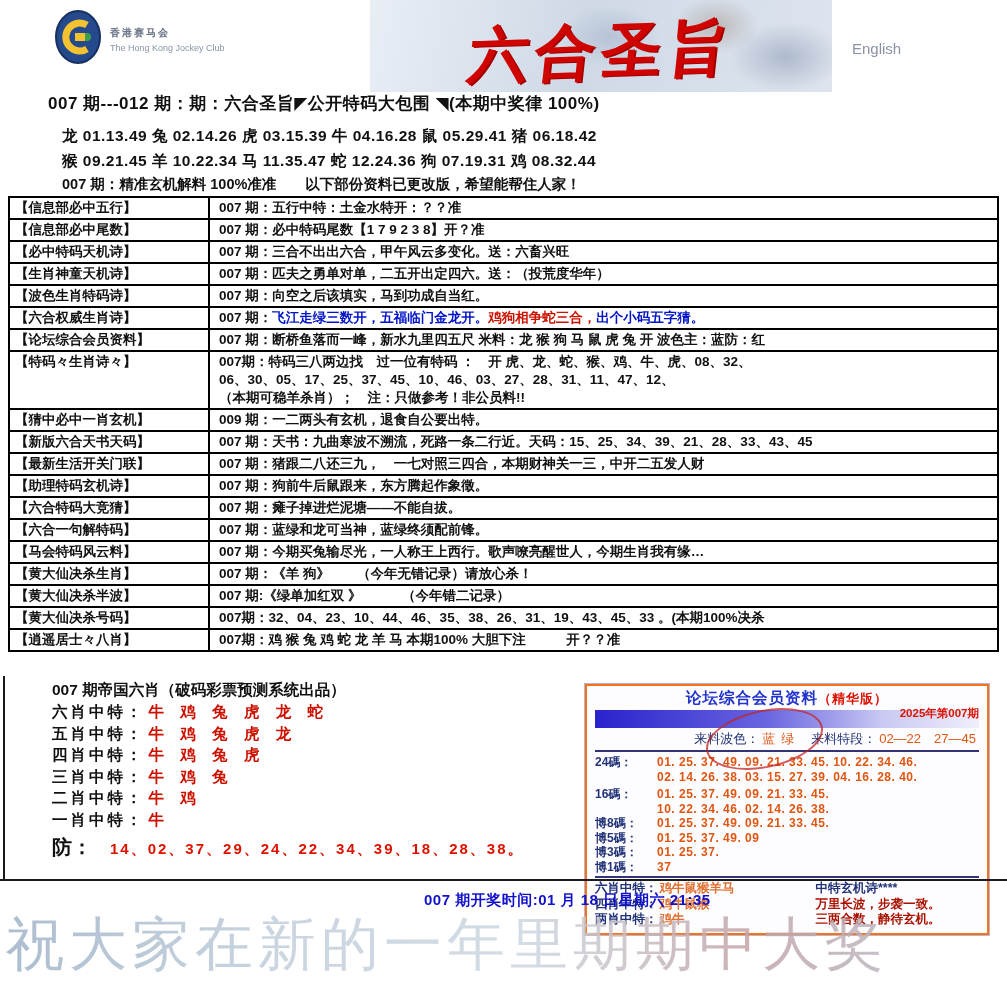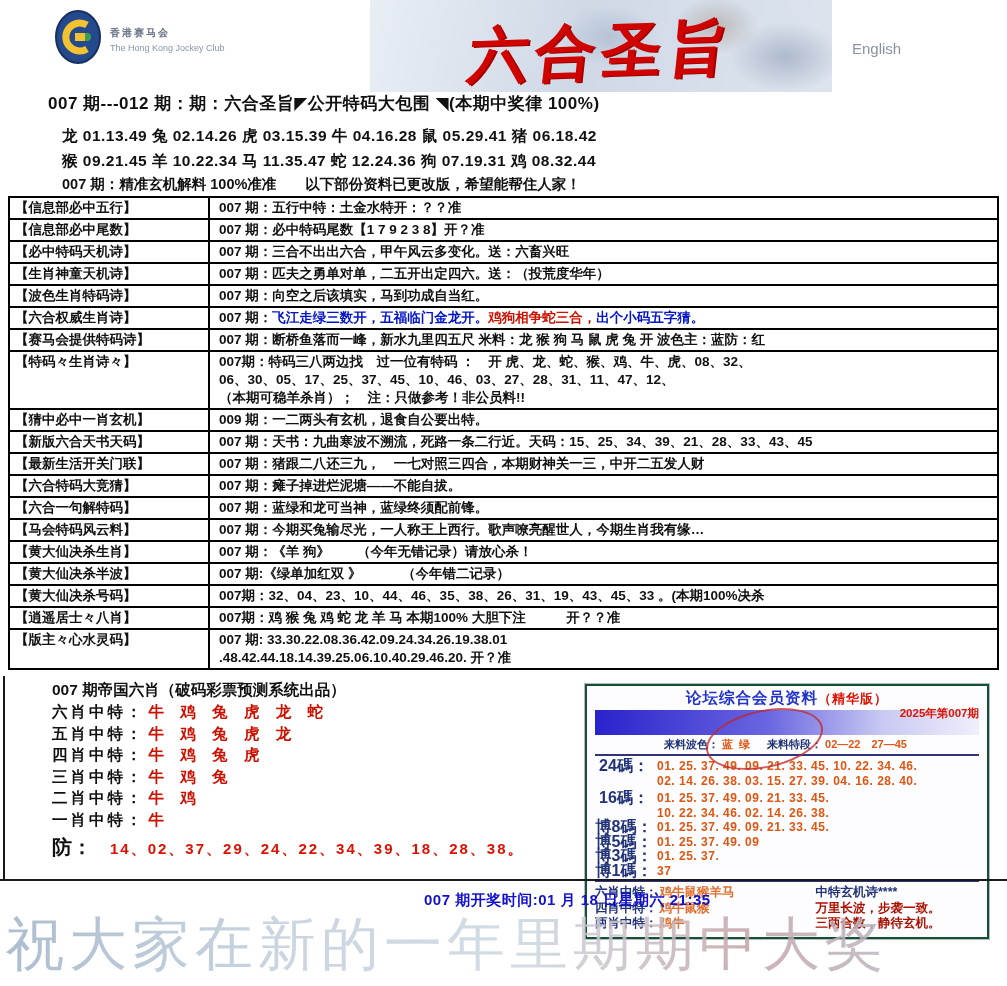--- a/index.html
+++ b/index.html
@@ -47,33 +47,33 @@
   .bl-row{line-height:21.5px;white-space:nowrap;}
   .bl-label{font-size:15.5px;font-weight:bold;letter-spacing:3px;}
   .bl-value{font-size:15.5px;font-weight:bold;color:#cc1100;letter-spacing:6px;margin-left:4px;}
   .bl-main{margin-top:2px;height:50px;}
   .bl-main-label{font-size:18px;font-weight:bold;letter-spacing:5px;vertical-align:18px;}
   .bl-main-code{font-size:46px;font-weight:bold;color:#dd1100;margin-left:66px;font-family:"Liberation Serif",serif;}
   .bl-guard{margin-top:4px;}
   .bl-guard-label{font-size:20px;font-weight:bold;}
   .bl-guard-nums{font-size:15px;font-weight:bold;color:#dd1100;letter-spacing:2px;margin-left:18px;}
   
-  .panel{position:absolute;left:585px;top:684px;width:384px;border:2px solid #14532d;
+  .panel{position:absolute;left:585px;top:684px;width:384px;border:2px solid #f97316;
     box-shadow:0 0 0 1px #b5b5d5;background:#fdfdff;padding:2px 8px 5px;}
   .panel-title{text-align:center;font-size:15.5px;font-weight:bold;color:#2233cc;letter-spacing:1px;}
   .panel-title-suffix{color:#dd1100;font-size:13px;}
-  .panel-bar{position:relative;height:25px;margin:1px 0 2px;
+  .panel-bar{position:relative;height:18px;margin:1px 0 2px;
     background:linear-gradient(90deg,#2a22cc 0%,#6a66e0 45%,#c9c9f2 75%,#efeffc 100%);}
   .panel-issue{position:absolute;right:0;top:-4px;color:#dd1100;font-size:11.5px;font-weight:bold;}
-  .panel-source{font-size:11px;font-weight:bold;color:#223377;text-align:center;}
+  .panel-source{font-size:13px;font-weight:normal;color:#223377;text-align:right;}
   .ps-val{color:#e05510;margin:0 3px;}
   .ps-gap{margin-left:14px;}
   .panel-hr{border-top:2px solid #333377;margin:2px 0 3px;}
   .code-row{display:flex;}
-  .code-label{width:58px;text-align:center;font-size:16px;font-weight:bold;color:#223377;white-space:nowrap;flex:none;line-height:14.5px;}
+  .code-label{width:58px;text-align:left;font-size:12px;font-weight:bold;color:#223377;white-space:nowrap;flex:none;line-height:14.5px;}
   .code-lines{font-size:12px;font-weight:bold;color:#e05510;letter-spacing:.5px;line-height:14.5px;margin-left:4px;}
   .gap-above{margin-top:3px;}
   .px-row{display:flex;font-size:12.5px;line-height:15.5px;white-space:nowrap;}
   .px-label{font-weight:bold;color:#223377;}
   .px-value{font-weight:bold;color:#e07030;margin-left:2px;min-width:120px;}
   .px-note-navy{font-weight:bold;color:#223377;margin-left:36px;}
   .px-note-red{font-weight:bold;color:#aa1100;margin-left:36px;}
   .red-circle{position:absolute;left:118px;top:24px;width:115px;height:54px;
     border:2.5px solid rgba(195,35,35,.75);border-radius:50%;transform:rotate(-12deg);pointer-events:none;}
   
@@ -137,40 +137,44 @@
       </tr>
       <tr>
         <td class="lbl">【波色生肖特码诗】</td>
         <td class="cnt"><span class="c-k">007 期：向空之后该填实，马到功成自当红。</span></td>
       </tr>
       <tr>
         <td class="lbl">【六合权威生肖诗】</td>
         <td class="cnt"><span class="c-k">007 期：</span><span class="c-b">飞江走绿三数开，五福临门金龙开。</span><span class="c-r">鸡狗相争蛇三合，</span><span class="c-b">出个小码五字猜。</span></td>
       </tr>
       <tr>
-        <td class="lbl">【赛马会提供特码诗】</td>
+        <td class="lbl">【论坛综合会员资料】</td>
         <td class="cnt"><span class="c-k">007 期：断桥鱼落而一峰，新水九里四五尺 米料：龙 猴 狗 马 鼠 虎 兔 开 波色主：蓝防：红</span></td>
       </tr>
       <tr>
         <td class="lbl">【特码々生肖诗々】</td>
         <td class="cnt"><span class="c-k">007期：特码三八两边找　过一位有特码 ：　开 虎、龙、蛇、猴、鸡、牛、虎、08、32、</span><br><span class="c-k">06、30、05、17、25、37、45、10、46、03、27、28、31、11、47、12、</span><br><span class="c-k">（本期可稳羊杀肖）；　注：只做参考！非公员料!!</span></td>
       </tr>
       <tr>
         <td class="lbl">【猜中必中一肖玄机】</td>
         <td class="cnt"><span class="c-k">009 期：一二两头有玄机，退食自公要出特。</span></td>
       </tr>
       <tr>
         <td class="lbl">【新版六合天书天码】</td>
         <td class="cnt"><span class="c-k">007 期：天书：九曲寒波不溯流，死路一条二行近。天码：15、25、34、39、21、28、33、43、45</span></td>
       </tr>
       <tr>
         <td class="lbl">【最新生活开关门联】</td>
         <td class="cnt"><span class="c-k">007 期：猪跟二八还三九，　一七对照三四合，本期财神关一三，中开二五发人财</span></td>
       </tr>
       <tr>
+        <td class="lbl">【助理特码玄机诗】</td>
+        <td class="cnt"><span class="c-k">007 期：狗前牛后鼠跟来，东方腾起作象徵。</span></td>
+      </tr>
+      <tr>
         <td class="lbl">【六合特码大竞猜】</td>
         <td class="cnt"><span class="c-k">007 期：瘫子掉进烂泥塘——不能自拔。</span></td>
       </tr>
       <tr>
         <td class="lbl">【六合一句解特码】</td>
         <td class="cnt"><span class="c-k">007 期：蓝绿和龙可当神，蓝绿终须配前锋。</span></td>
       </tr>
       <tr>
         <td class="lbl">【马会特码风云料】</td>
         <td class="cnt"><span class="c-k">007 期：今期买兔输尽光，一人称王上西行。歌声嘹亮醒世人，今期生肖我有缘…</span></td>
@@ -183,24 +187,20 @@
         <td class="lbl">【黄大仙决杀半波】</td>
         <td class="cnt"><span class="c-k">007 期:《绿单加红双 》　　　（今年错二记录）</span></td>
       </tr>
       <tr>
         <td class="lbl">【黄大仙决杀号码】</td>
         <td class="cnt"><span class="c-k">007期：32、04、23、10、44、46、35、38、26、31、19、43、45、33 。(本期100%决杀</span></td>
       </tr>
       <tr>
         <td class="lbl">【逍遥居士々八肖】</td>
         <td class="cnt"><span class="c-k">007期：鸡 猴 兔 鸡 蛇 龙 羊 马 本期100% 大胆下注　　　开？？准</span></td>
-      </tr>
-      <tr>
-        <td class="lbl">【版主々心水灵码】</td>
-        <td class="cnt"><span class="c-k">007 期: 33.30.22.08.36.42.09.24.34.26.19.38.01</span><br><span class="c-k">.48.42.44.18.14.39.25.06.10.40.29.46.20. 开？准</span></td>
       </tr>
     </tbody>
 </table>
 
 <div class="bottom-left">
   <div class="bl-title">007 期帝国六肖（破码彩票预测系统出品）</div>
   <div id="bl-rows">
       <div class="bl-row"><span class="bl-label">六肖中特：</span><span class="bl-value">牛 鸡 兔 虎 龙 蛇</span></div>
       <div class="bl-row"><span class="bl-label">五肖中特：</span><span class="bl-value">牛 鸡 兔 虎 龙</span></div>
       <div class="bl-row"><span class="bl-label">四肖中特：</span><span class="bl-value">牛 鸡 兔 虎</span></div>

